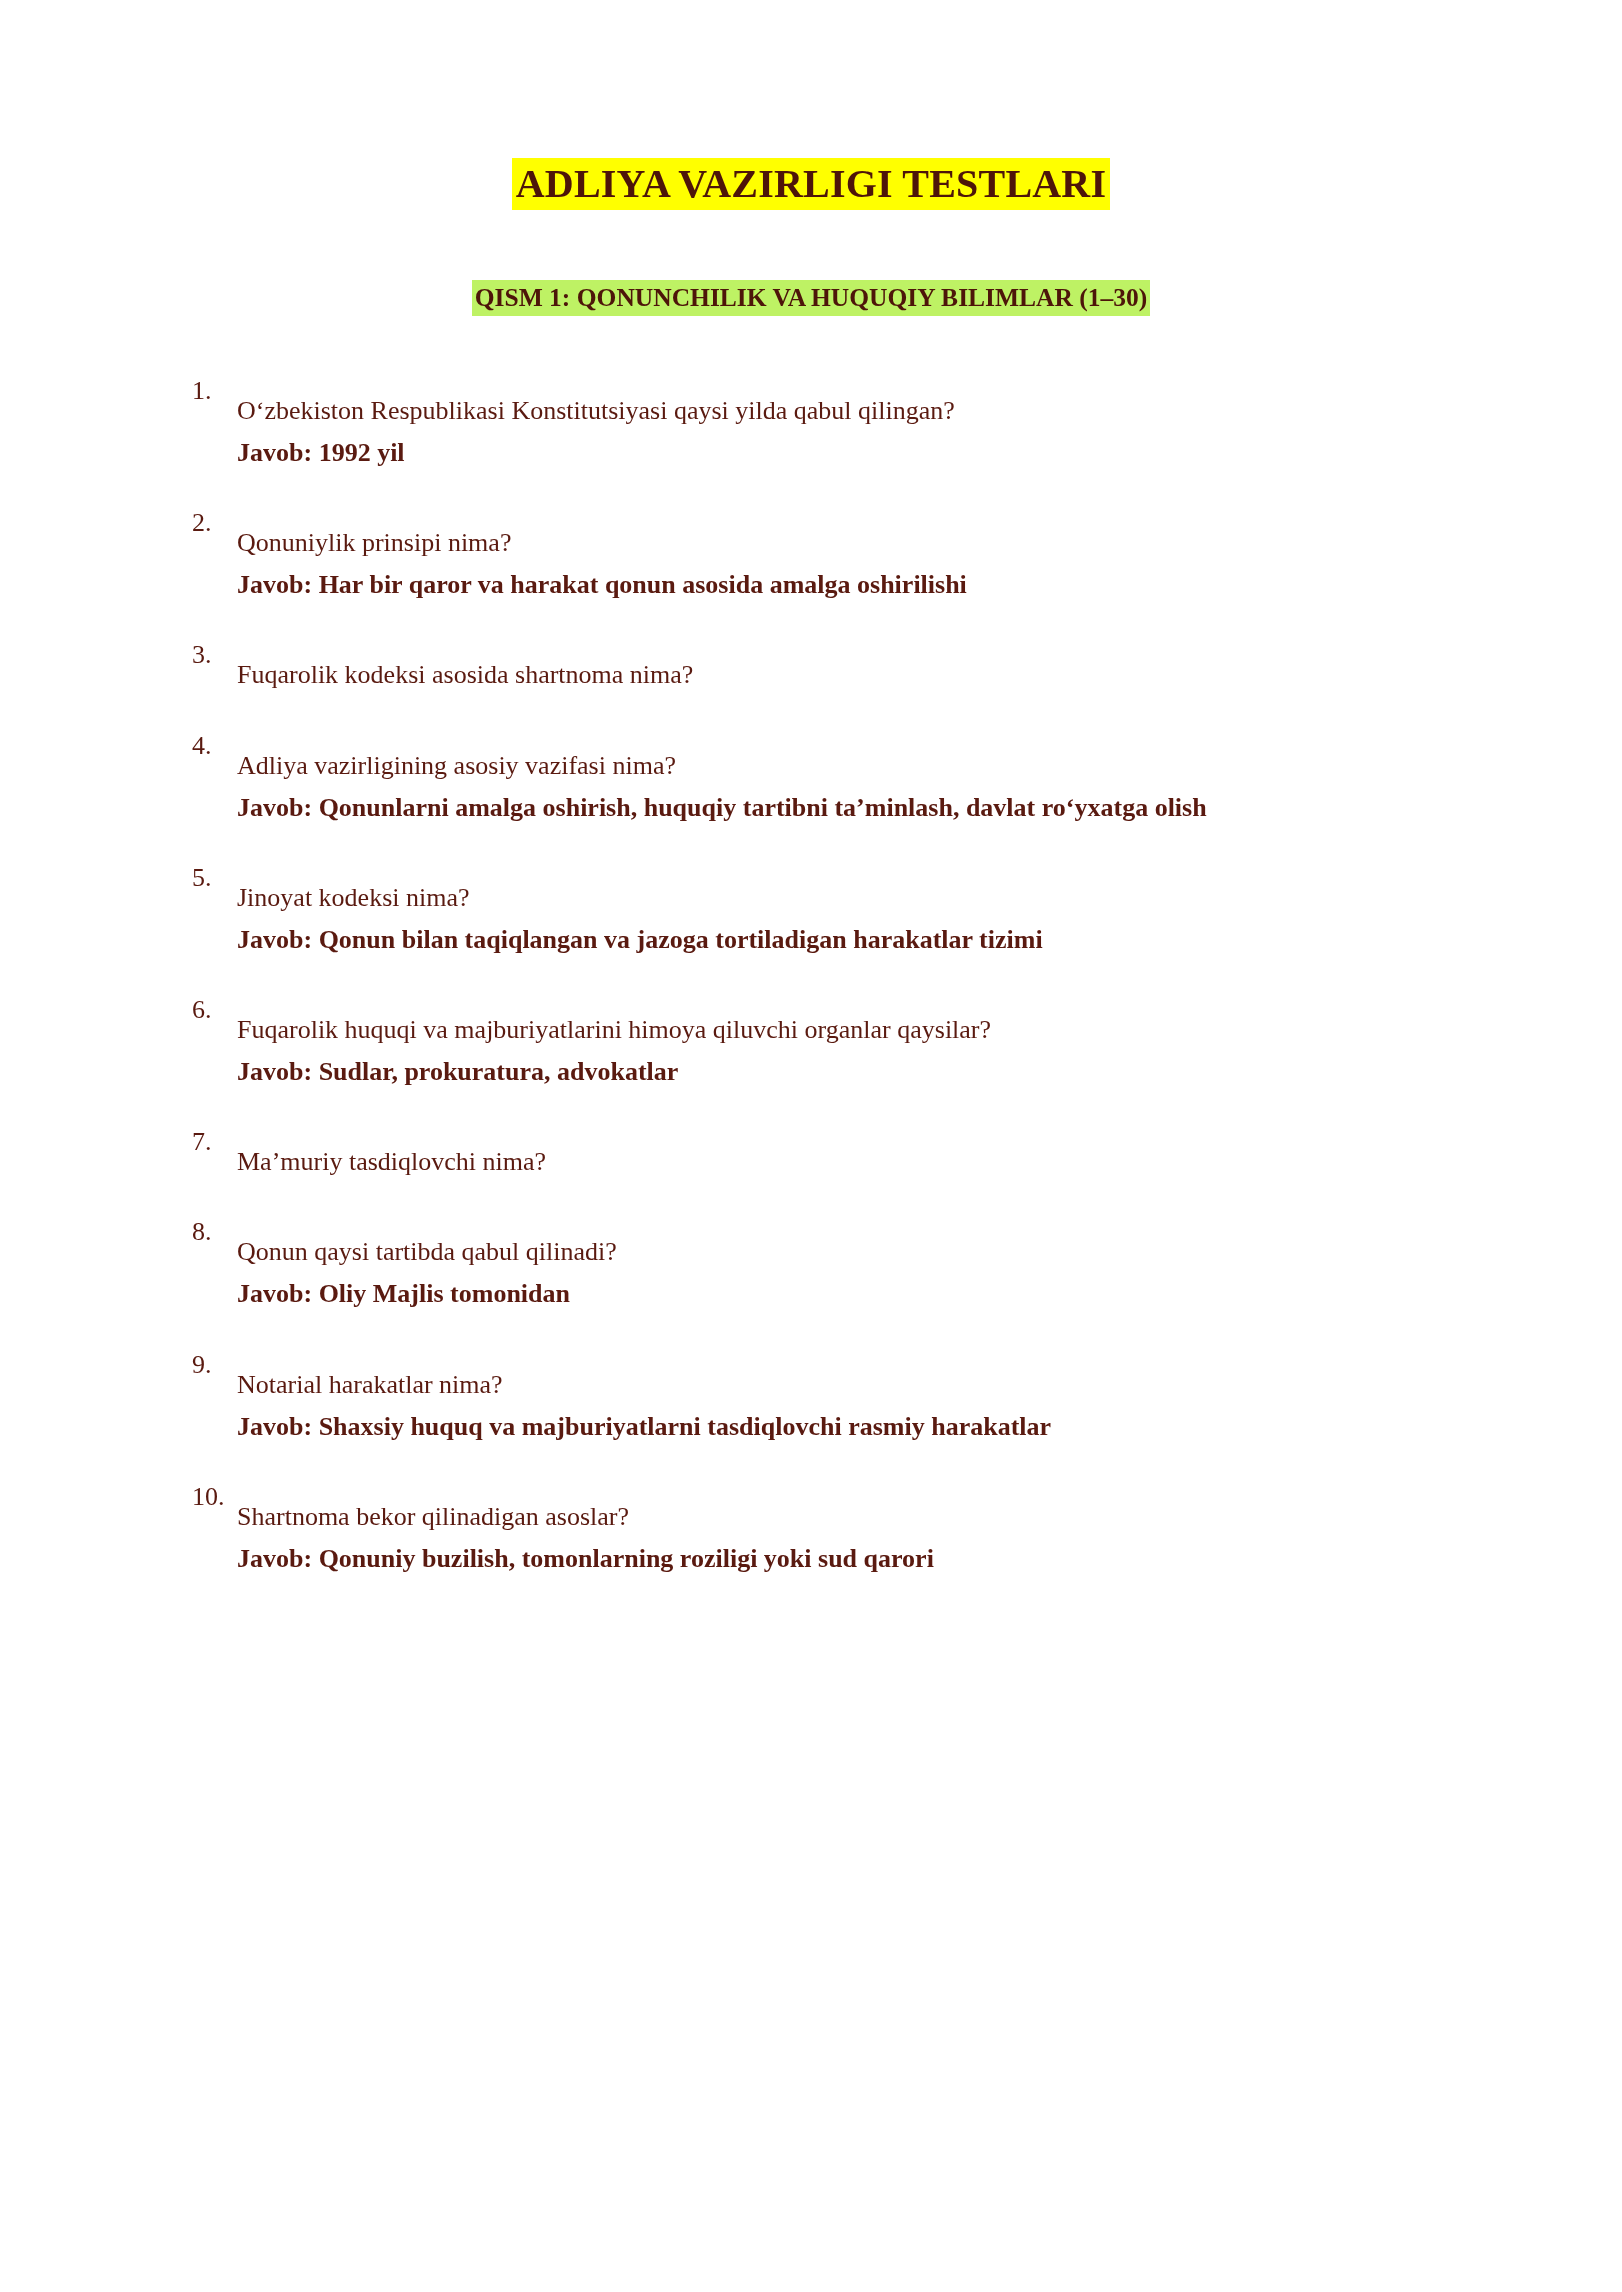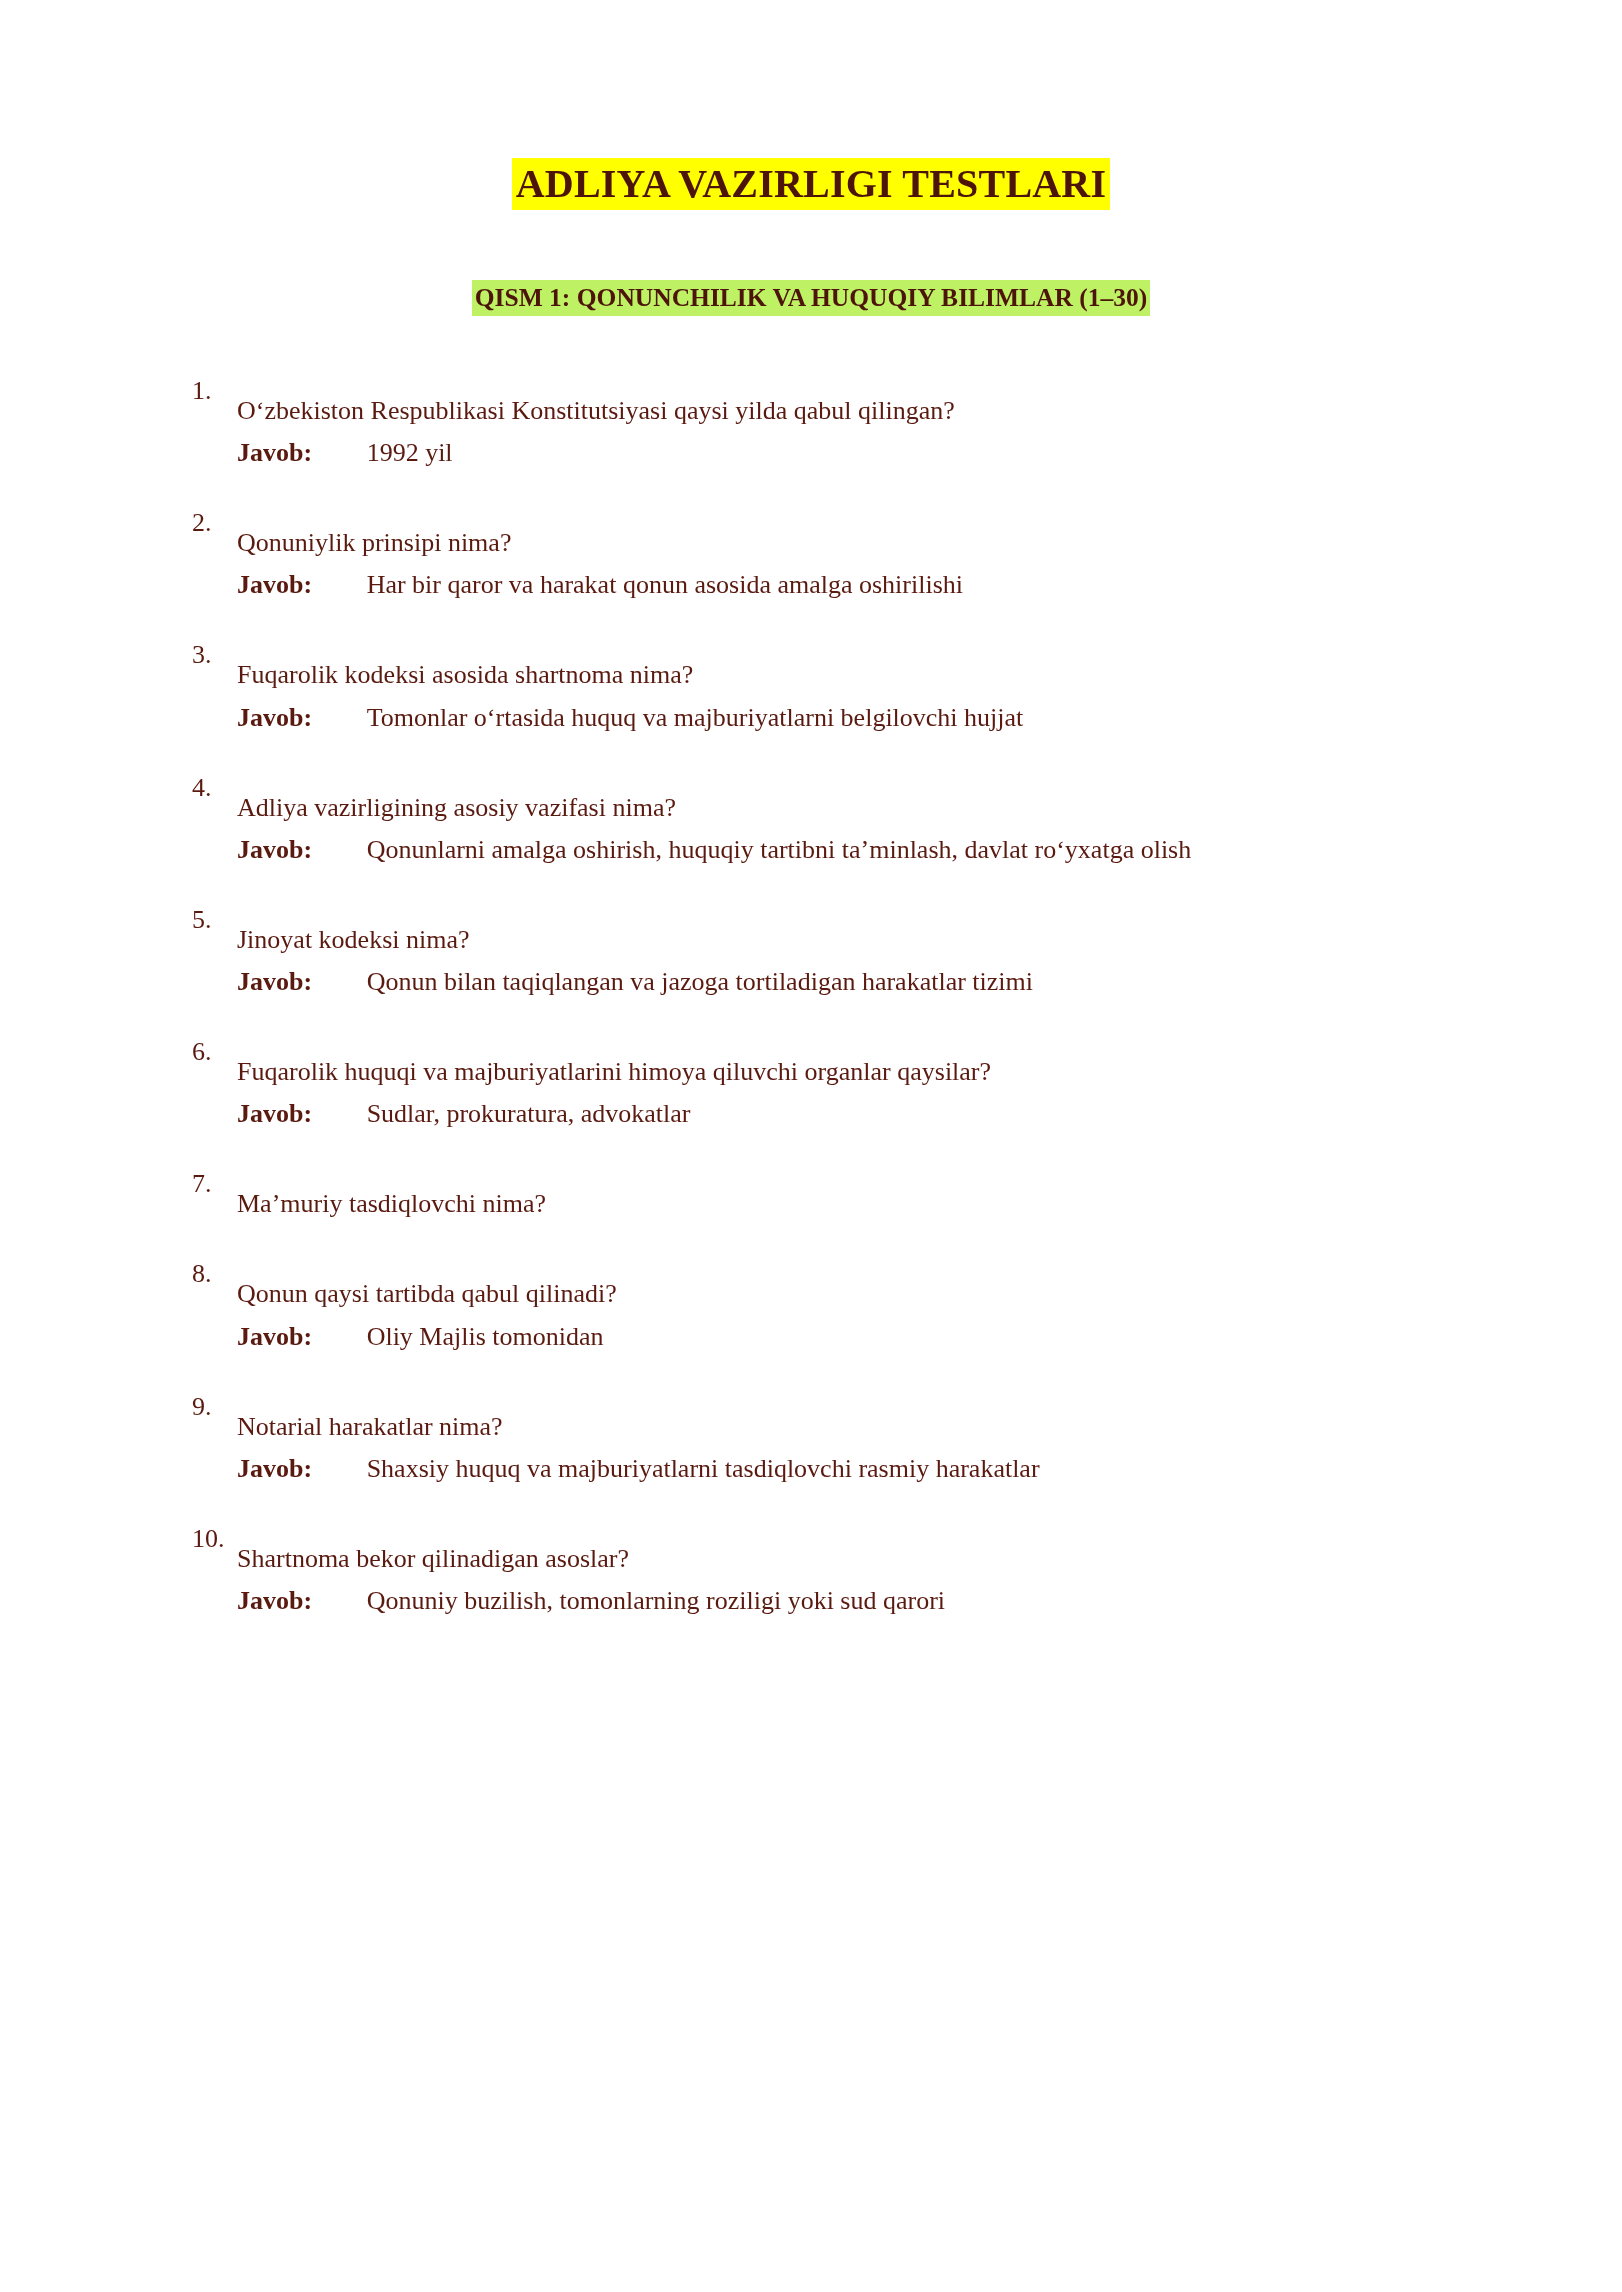--- a/index.html
+++ b/index.html
@@ -108,22 +108,21 @@
     line-height: 1.62;
     margin: 0;
     padding-left: 45px;
   }
 
   .a-label {
     font-weight: bold;
   }
 
   .a-text {
-    font-weight: normal;
-    margin-left: 48px;
+    font-weight: bold;
   }
 </style>
 </head>
 <body>
 
 <div class="page">
 
   <h1 class="doc-title"><span class="hl">ADLIYA VAZIRLIGI TESTLARI</span></h1>
 
   <h2 class="doc-subtitle"><span class="hl">QISM 1: QONUNCHILIK VA HUQUQIY BILIMLAR (1–30)</span></h2>
@@ -141,21 +140,20 @@
           <span class="q-num">2.</span>
           <span class="q-text">Qonuniylik prinsipi nima?</span>
         </div>
         <div class="a-line"><span class="a-label">Javob:</span> <span class="a-text">Har bir qaror va harakat qonun asosida amalga oshirilishi</span></div>
       </li>
       <li class="qa-item">
         <div class="q-line">
           <span class="q-num">3.</span>
           <span class="q-text">Fuqarolik kodeksi asosida shartnoma nima?</span>
         </div>
-        <div class="a-line"><span class="a-label">Javob:</span> <span class="a-text">Tomonlar o‘rtasida huquq va majburiyatlarni belgilovchi hujjat</span></div>
       </li>
       <li class="qa-item">
         <div class="q-line">
           <span class="q-num">4.</span>
           <span class="q-text">Adliya vazirligining asosiy vazifasi nima?</span>
         </div>
         <div class="a-line"><span class="a-label">Javob:</span> <span class="a-text">Qonunlarni amalga oshirish, huquqiy tartibni ta’minlash, davlat ro‘yxatga olish</span></div>
       </li>
       <li class="qa-item">
         <div class="q-line">

